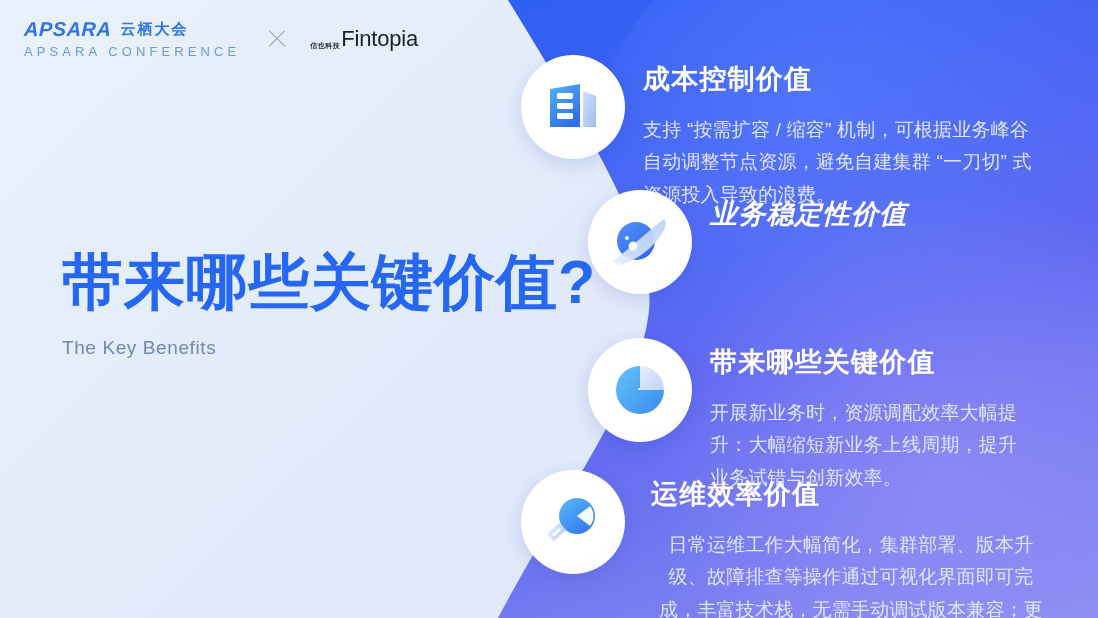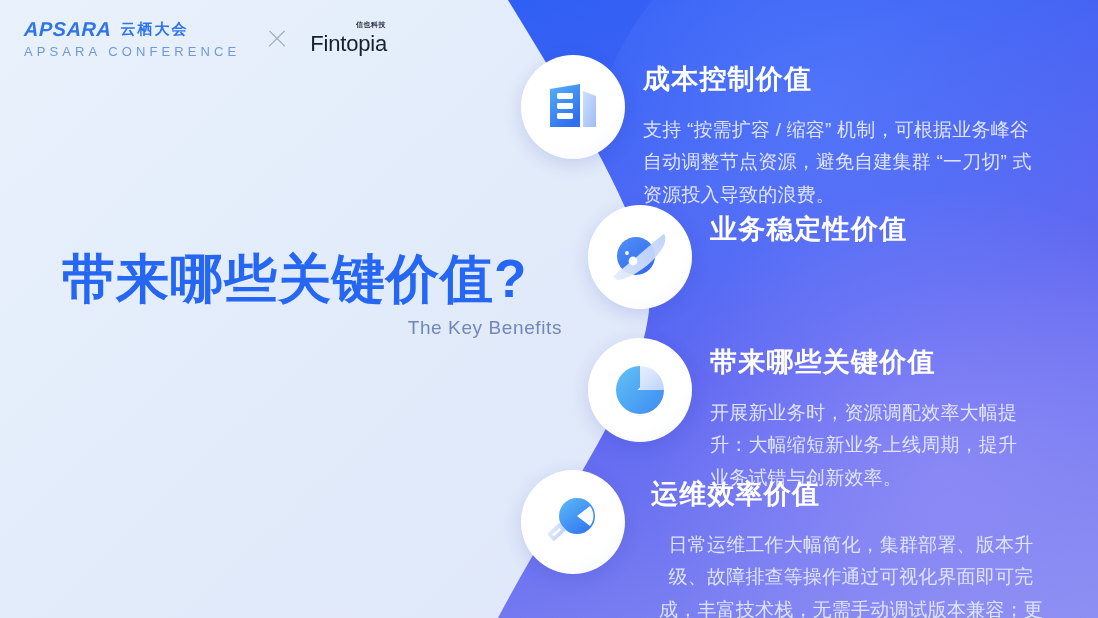--- a/index.html
+++ b/index.html
@@ -110,21 +110,21 @@
     top: 10px;
     width: 22px;
     height: 1.4px;
     background: #7b8aa6;
   }
   .logo-x::before { transform: rotate(45deg); }
   .logo-x::after  { transform: rotate(-45deg); }
 
   .fintopia-logo {
     display: flex;
-    flex-direction: column;
+    flex-direction: row;
     align-items: flex-end;
   }
   .fintopia-cn {
     align-self: flex-end;
     font-size: 7px;
     color: #1f2a3a;
     letter-spacing: 0.5px;
     font-weight: bold;
     margin-right: 1px;
     margin-bottom: 1px;
@@ -138,52 +138,52 @@
 
   
   .title-block {
     position: absolute;
     left: 62px;
     top: 252px;
     z-index: 5;
     width: 520px;
   }
   .title-main {
-    font-size: 53px;
+    font-size: 61px;
     line-height: 1.0;
     font-weight: bold;
     color: #2566f3;
     letter-spacing: 1px;
     white-space: nowrap;
   }
   .title-sub {
-    margin-top: 12px;
+    margin-top: 24px;
     font-size: 19px;
     color: #7287b5;
     letter-spacing: 0.6px;
-    text-align: right;
+    text-align: left;
     width: 500px;
   }
 
   
   .benefits {
     position: absolute;
     left: 0;
     top: 0;
     width: 1098px;
     height: 526px;
     z-index: 4;
   }
   .benefit {
     position: absolute;
     display: flex;
     align-items: flex-start;
   }
   .benefit-0 { left: 521px; top: 55px;  }
-  .benefit-1 { left: 588px; top: 205px; }
+  .benefit-1 { left: 588px; top: 190px; font-style: italic; }
   .benefit-2 { left: 588px; top: 338px; }
   .benefit-3 { left: 521px; top: 470px; gap: 8px; }
 
   .icon-badge {
     width: 104px;
     height: 104px;
     min-width: 104px;
     border-radius: 50%;
     background: radial-gradient(circle at 38% 32%, #ffffff 0%, #ffffff 62%, #f3f5ff 100%);
     box-shadow: 0 5px 18px rgba(40,60,160,0.16);

